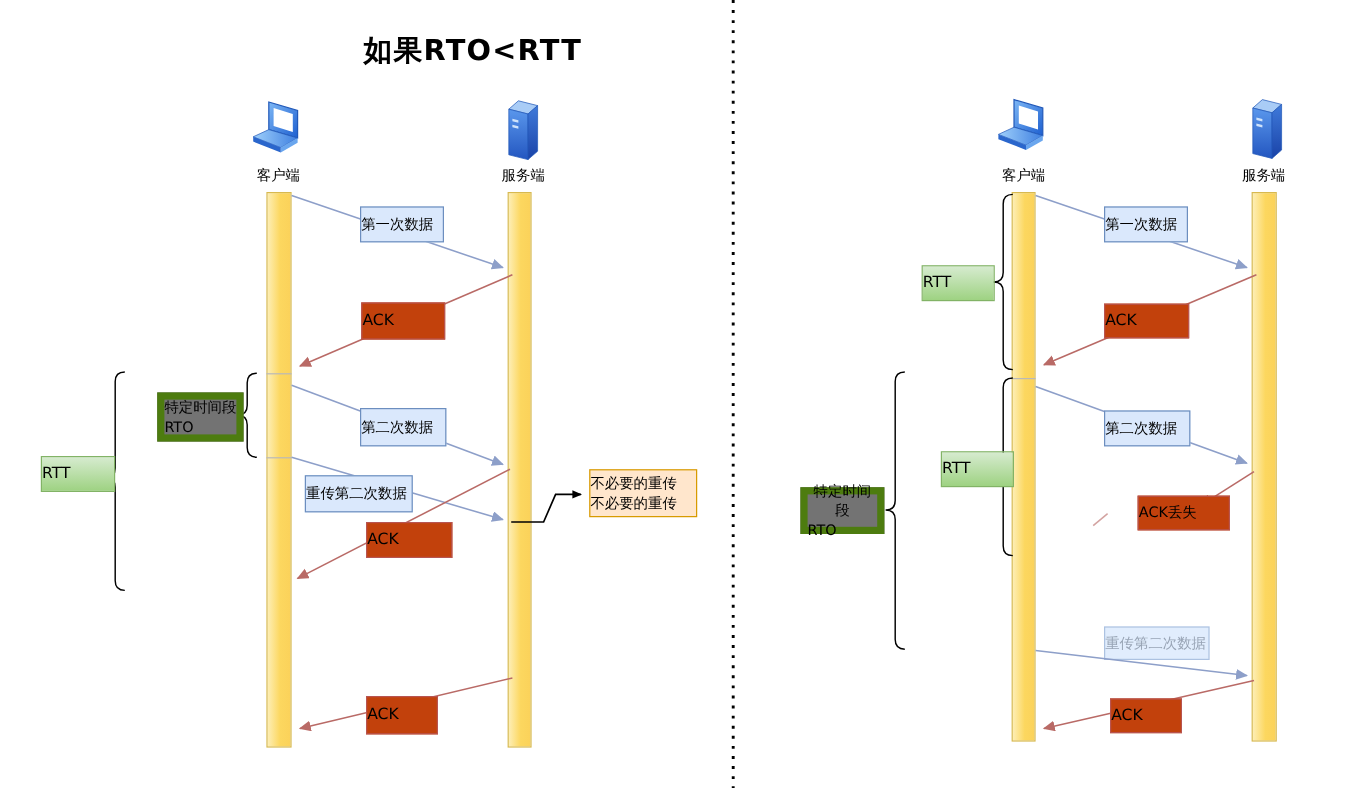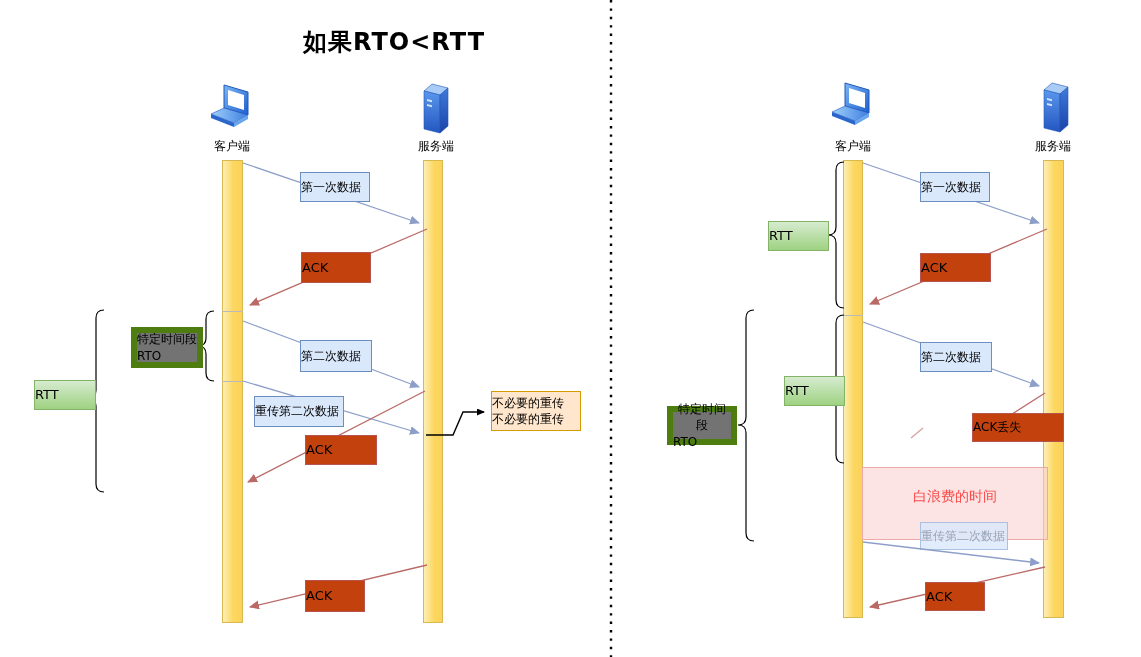--- a/index.html
+++ b/index.html
@@ -112,23 +112,20 @@
 
   <div class="abs lifeline" style="left:222px;top:160px;width:21px;height:463px;"></div>
   <div class="abs lifeline" style="left:423px;top:160px;width:20px;height:463px;"></div>
   <div class="abs lifeline" style="left:843px;top:160px;width:20px;height:458px;"></div>
   <div class="abs lifeline" style="left:1043px;top:160px;width:21px;height:458px;"></div>
 
   <div class="abs tick" style="left:222px;top:311px;width:21px;"></div>
   <div class="abs tick" style="left:222px;top:381px;width:21px;"></div>
   <div class="abs tick" style="left:843px;top:315px;width:20px;"></div>
 
-  <div class="abs waste-area" style="left:862px;top:467px;width:186px;height:73px;">
-    <div class="abs waste-text" style="top:20px;left:0;">白浪费的时间</div>
-  </div>
   <div class="abs box faded-blue" style="left:920px;top:522px;width:88px;height:28px;">
     <span>重传第二次数据</span>
   </div>
 
   <svg class="layer" width="1141" height="657" viewBox="0 0 1141 657">
     <defs>
       <marker id="ab" markerUnits="userSpaceOnUse" markerWidth="12" markerHeight="10" refX="9" refY="4.5" orient="auto">
         <path d="M0,0 L10,4.5 L0,9 Z" fill="#8d9fc9"></path>
       </marker>
       <marker id="ar" markerUnits="userSpaceOnUse" markerWidth="12" markerHeight="10" refX="9" refY="4.5" orient="auto">
@@ -200,21 +197,21 @@
   </div>
   <div class="abs box pink ackfont" style="left:920px;top:253px;width:71px;height:29px;">
     <span>ACK</span>
   </div>
   <div class="abs box green ackfont" style="left:744px;top:221px;width:61px;height:30px;">
     <span>RTT</span>
   </div>
   <div class="abs box blue" style="left:920px;top:342px;width:72px;height:30px;">
     <span>第二次数据</span>
   </div>
-  <div class="abs box pink" style="left:972px;top:413px;width:92px;height:29px;">
+  <div class="abs box pink" style="left:948px;top:413px;width:77px;height:29px;">
     <span>ACK丢失</span>
   </div>
   <div class="abs box green ackfont" style="left:760px;top:376px;width:61px;height:30px;">
     <span>RTT</span>
   </div>
   <div class="abs box yellow" style="left:651px;top:406px;width:70px;height:39px;">
     <span>特定时间段</span>
     <span>RTO</span>
   </div>
   <div class="abs box pink ackfont" style="left:925px;top:582px;width:60px;height:29px;">

